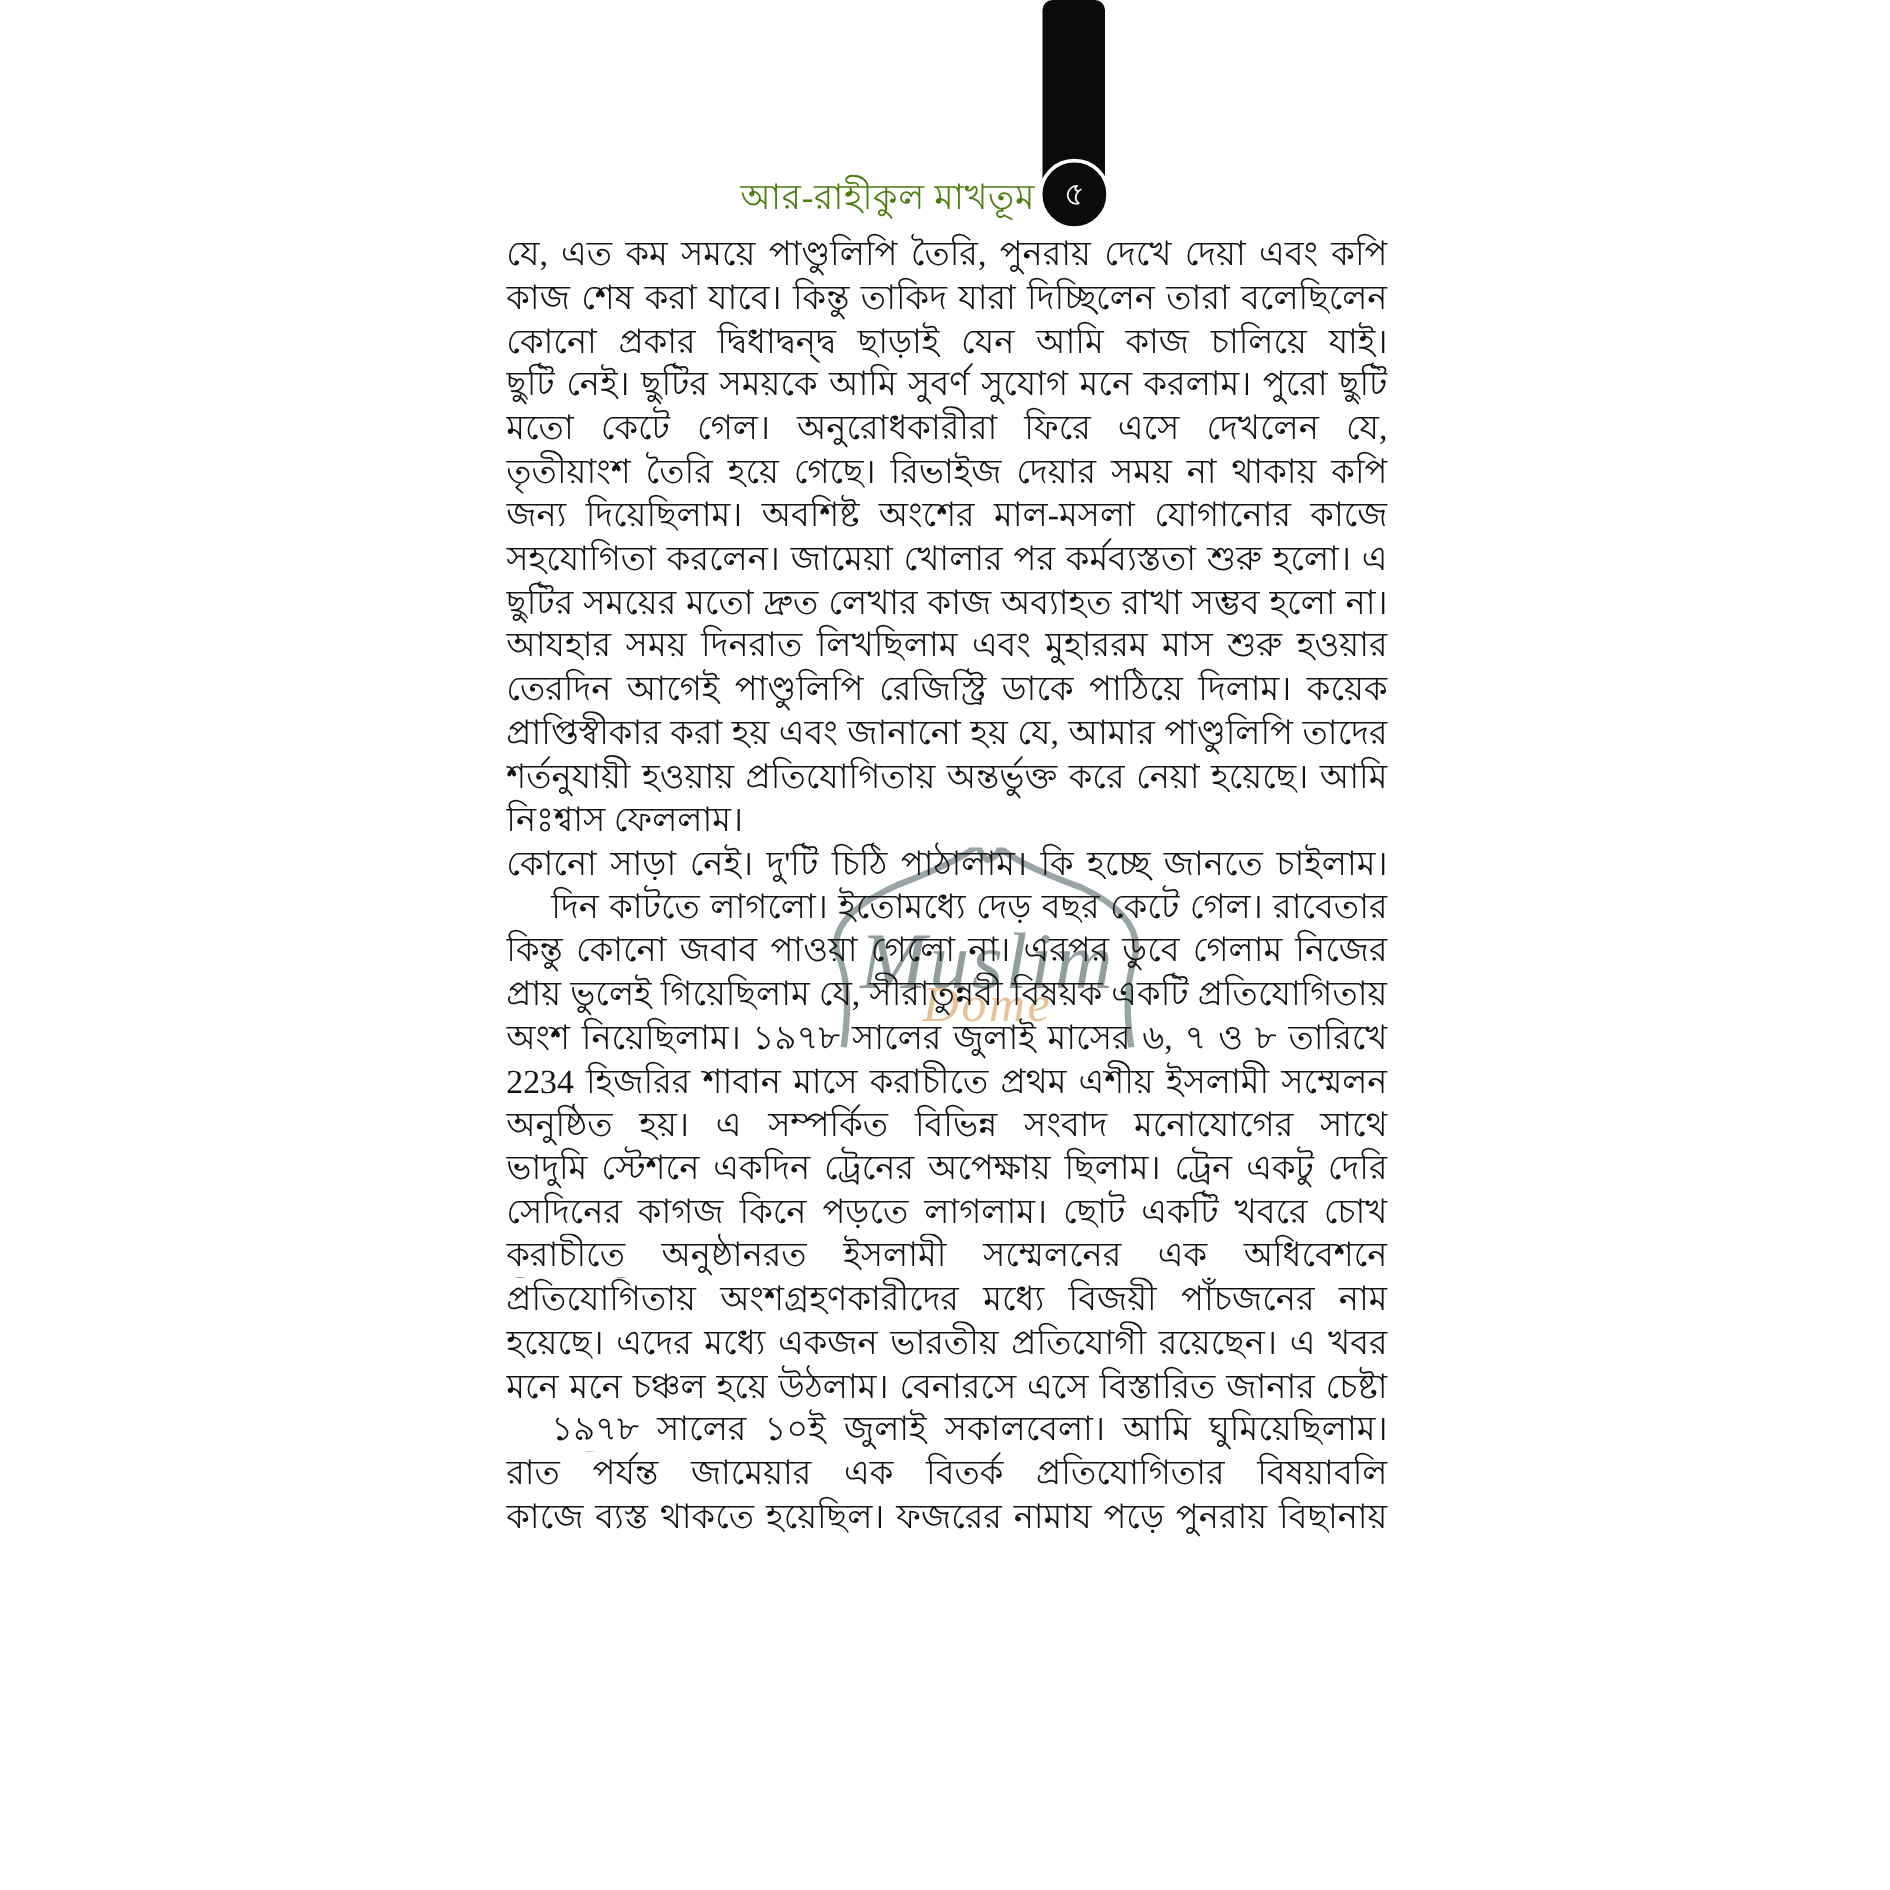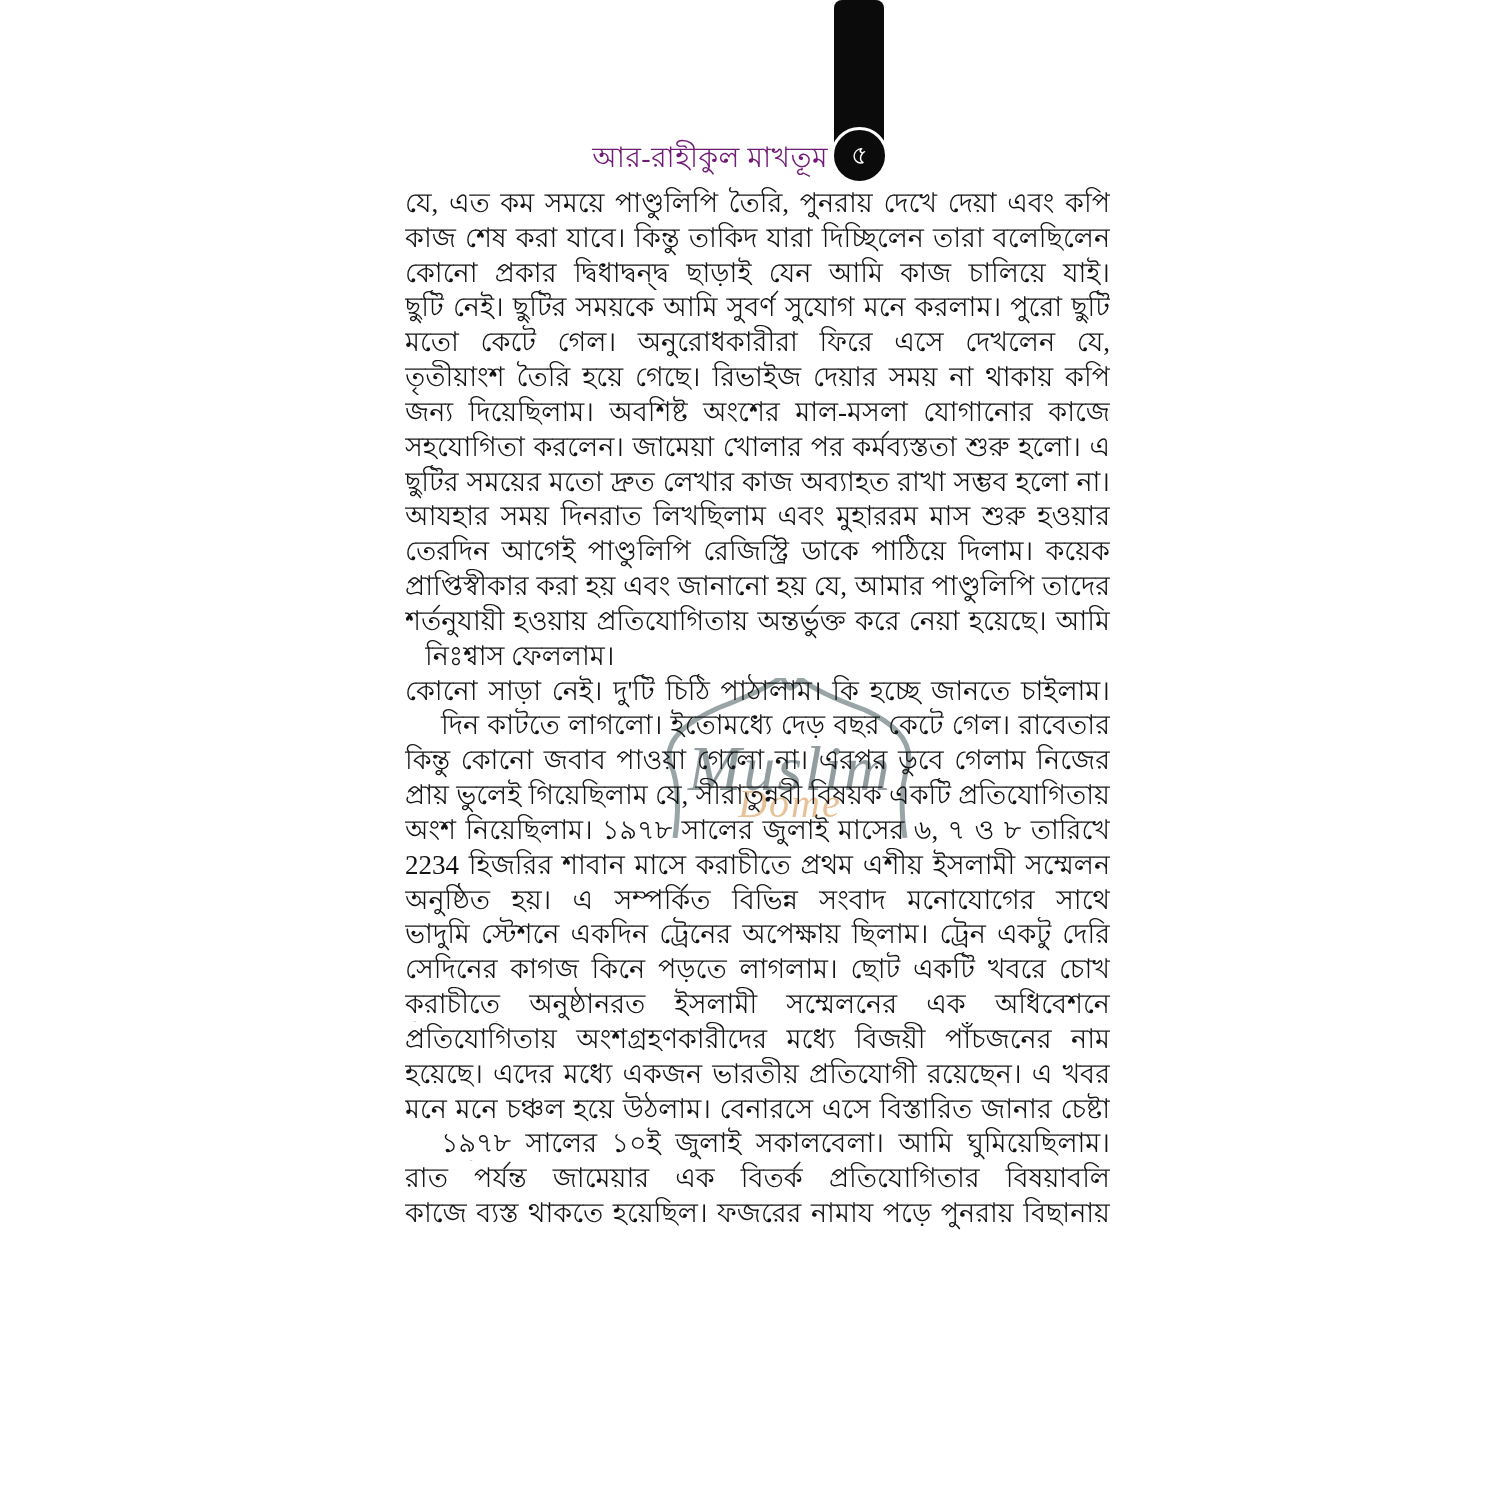--- a/index.html
+++ b/index.html
@@ -45,21 +45,21 @@
     line-height: 1;
     font-family: "Liberation Serif", "DejaVu Serif", serif;
   }
 
   
   .running-head {
     position: absolute;
     top: 136px;
     right: 684px;
     font-size: 28px;
-    color: #701a75;
+    color: #4d7c0f;
     letter-spacing: 0.5px;
     white-space: nowrap;
   }
 
   
   .watermark {
     position: absolute;
     left: 630px;
     top: 678px;
     width: 330px;
@@ -107,21 +107,21 @@
     height: 34.84px;
     line-height: 34.84px;
     overflow: hidden;
     white-space: normal;
   }
   .line.j {
     text-align: justify;
     text-align-last: justify;
   }
   .line.indent { padding-left: 36px; }
-  .line.last { text-align: right; text-align-last: left; margin-left: 20px; }
+  .line.last { text-align: right; text-align-last: left; }
 </style>
 </head>
 <body>
 
 <div class="page">
 
   <div class="ribbon"></div>
 
   <div class="page-circle">
     <span>৫</span>

